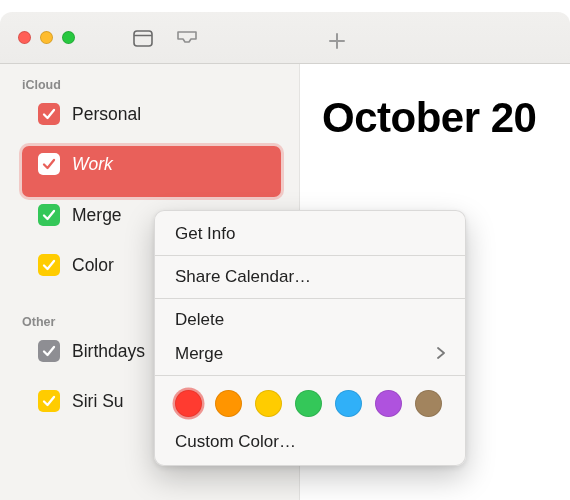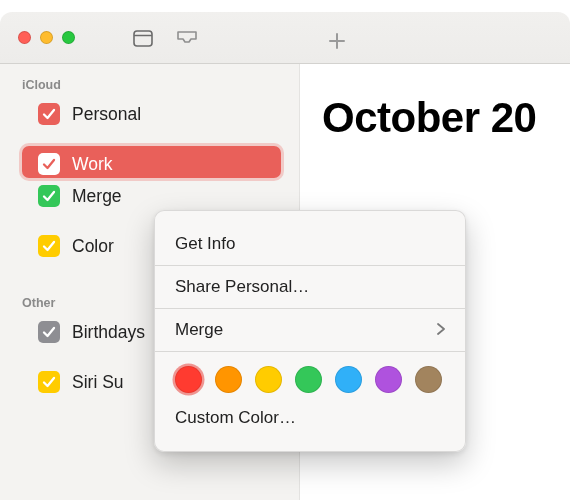--- a/index.html
+++ b/index.html
@@ -42,22 +42,23 @@
       padding: 4px 22px 4px 22px;
     }
     .cal-item {
       display:flex; align-items:center; gap:12px;
       font-size:17.5px; color:#222;
       padding: 7px 16px 21px 38px;
       position:relative;
     }
     .cal-item.selected {
       background:#e9605a; color:#fff; border-radius:7px;
-      margin: 0 18px 0 22px; padding: 7px 10px 3px 16px;
+      margin: 0 18px 0 22px; padding: 7px 10px 22px 16px;
       box-shadow: 0 0 0 3px rgba(233,96,90,0.28);
+      font-style: italic;
     }
     .checkbox {
       width:22px; height:22px; border-radius:5px; flex:0 0 22px;
       display:flex; align-items:center; justify-content:center;
       position:relative;
     }
     .check-svg { width:14px; height:14px; }
     .main {
       flex:1; background:#ffffff; position:relative;
       border-left:0;
@@ -74,21 +75,21 @@
       color:#000; white-space:nowrap;
     }
     
     .ctx-menu {
       position:absolute; top:146px; left:154px;
       width:312px;
       background:rgba(248,247,246,0.98);
       border:1px solid rgba(0,0,0,0.12);
       border-radius:10px;
       box-shadow: 0 12px 30px rgba(0,0,0,0.22), 0 2px 6px rgba(0,0,0,0.1);
-      padding: 16px 0;
+      padding: 6px 0;
       font-size:17px; color:#222;
       z-index:50;
       backdrop-filter: blur(12px);
     }
     .ctx-item {
       padding: 7px 20px; display:flex; align-items:center; justify-content:space-between;
     }
     .ctx-sep { height:1px; background:#d9d8d6; margin: 4px 0; }
     .color-row {
       display:flex; gap:13px; padding: 10px 20px 8px 20px;
@@ -201,23 +202,26 @@
       </div>
       <div class="month-title" style="top:30px;">October 20</div>
     </div>
 
     <div class="ctx-menu">
       <div class="ctx-item">
         <span>Get Info</span>
       </div>
       <div class="ctx-sep"></div>
       <div class="ctx-item">
-        <span>Share Personal…</span>
+        <span>Share Calendar…</span>
       </div>
       <div class="ctx-sep"></div>
+      <div class="ctx-item">
+        <span>Delete</span>
+      </div>
       <div class="ctx-item">
         <span>Merge</span>
         <span class="chev">
           <svg width="8" height="12" viewBox="0 0 8 12">
               <path d="M1 1 L7 6 L1 11" fill="none" stroke="#7a7a7a" stroke-width="1.8" stroke-linecap="round" stroke-linejoin="round"></path>
             </svg>
         </span>
       </div>
       <div class="ctx-sep"></div>
       <div class="color-row">

